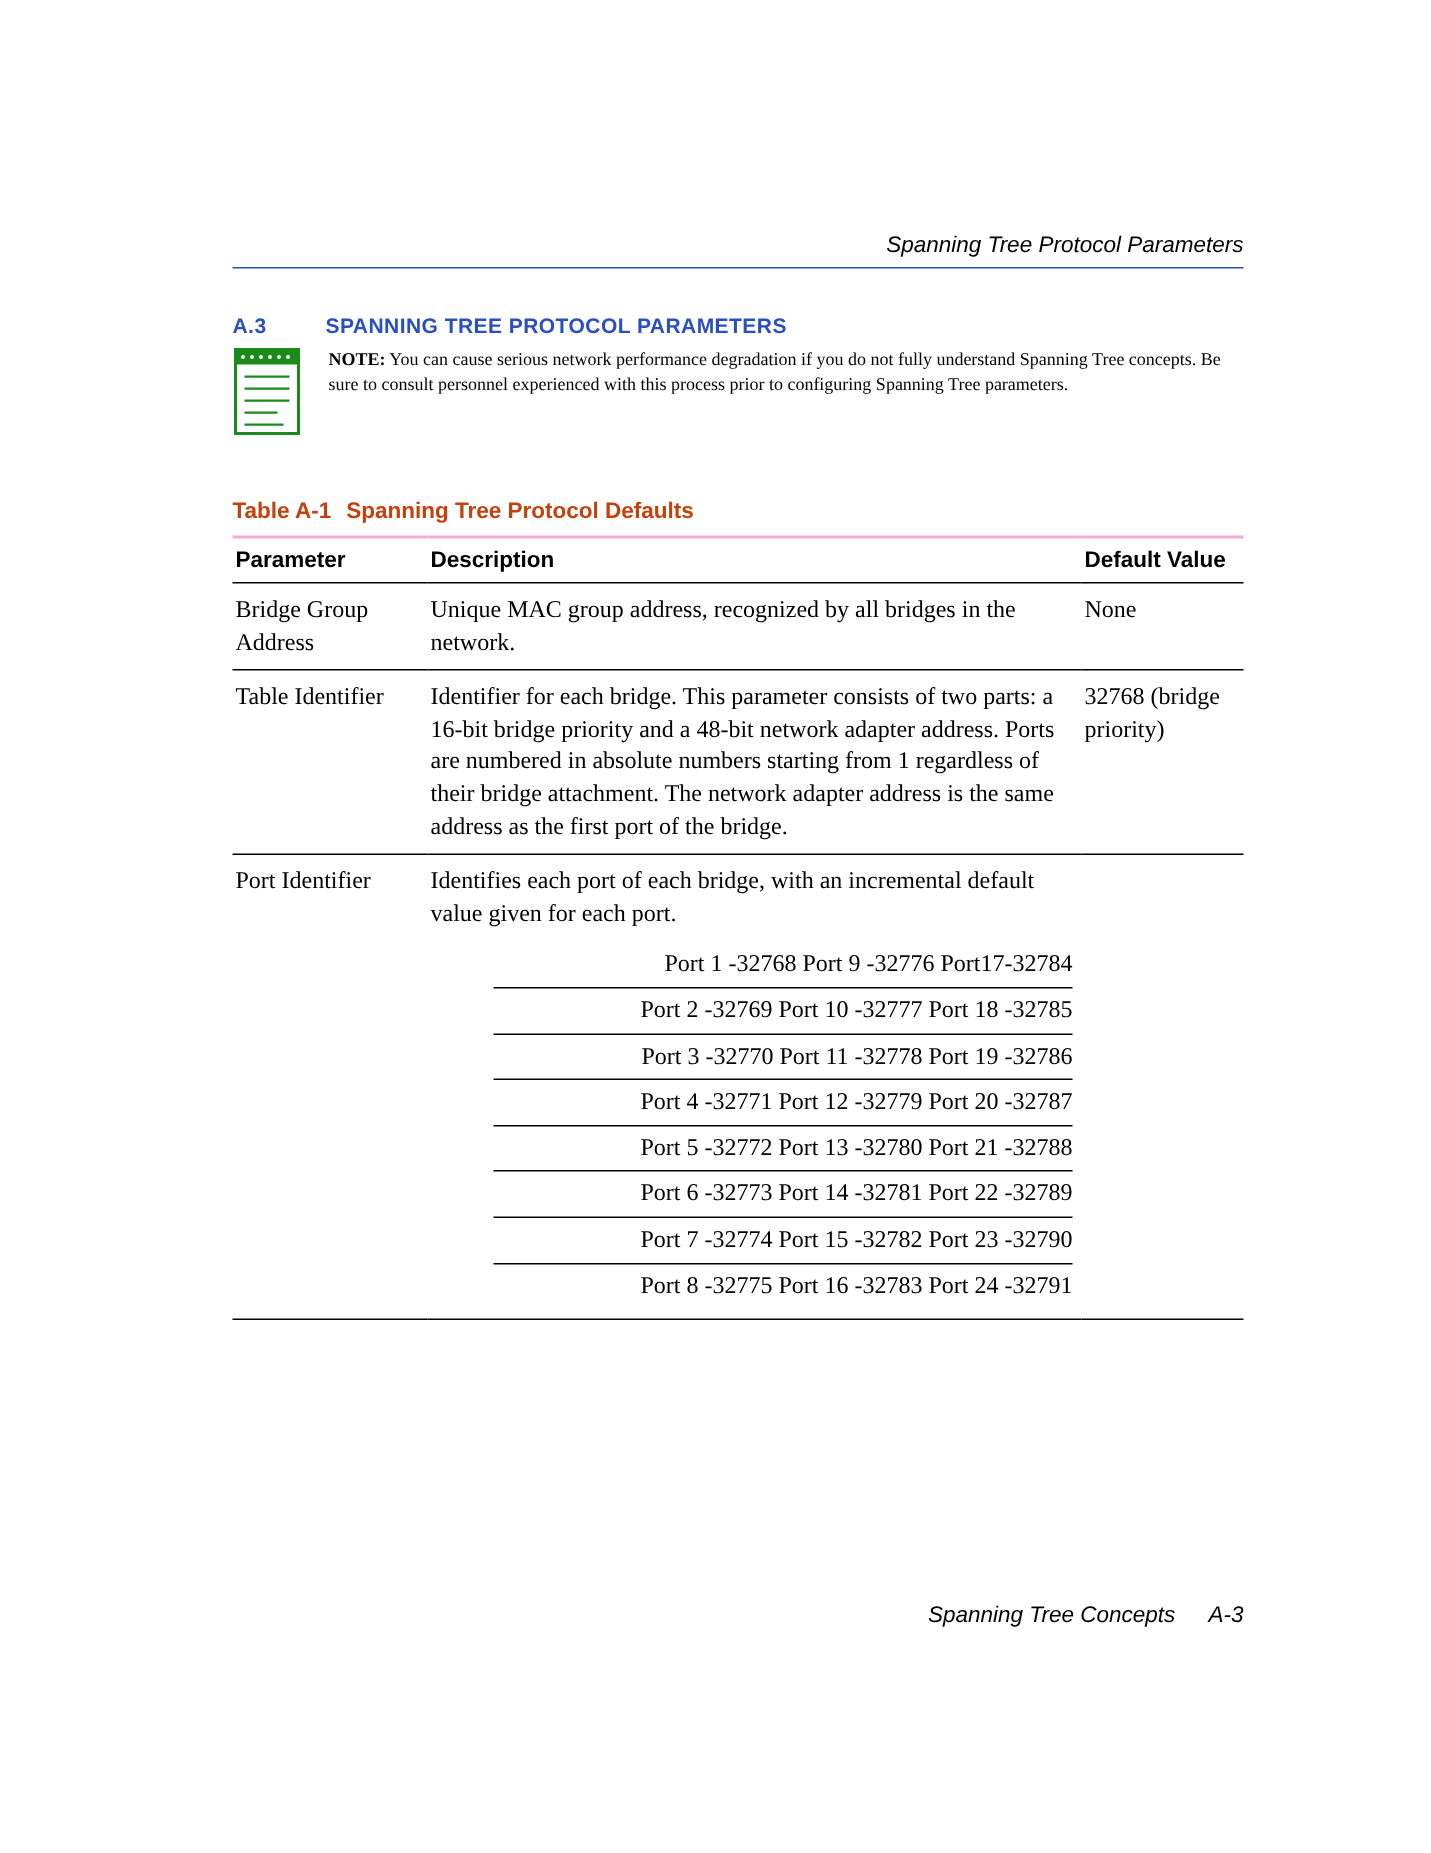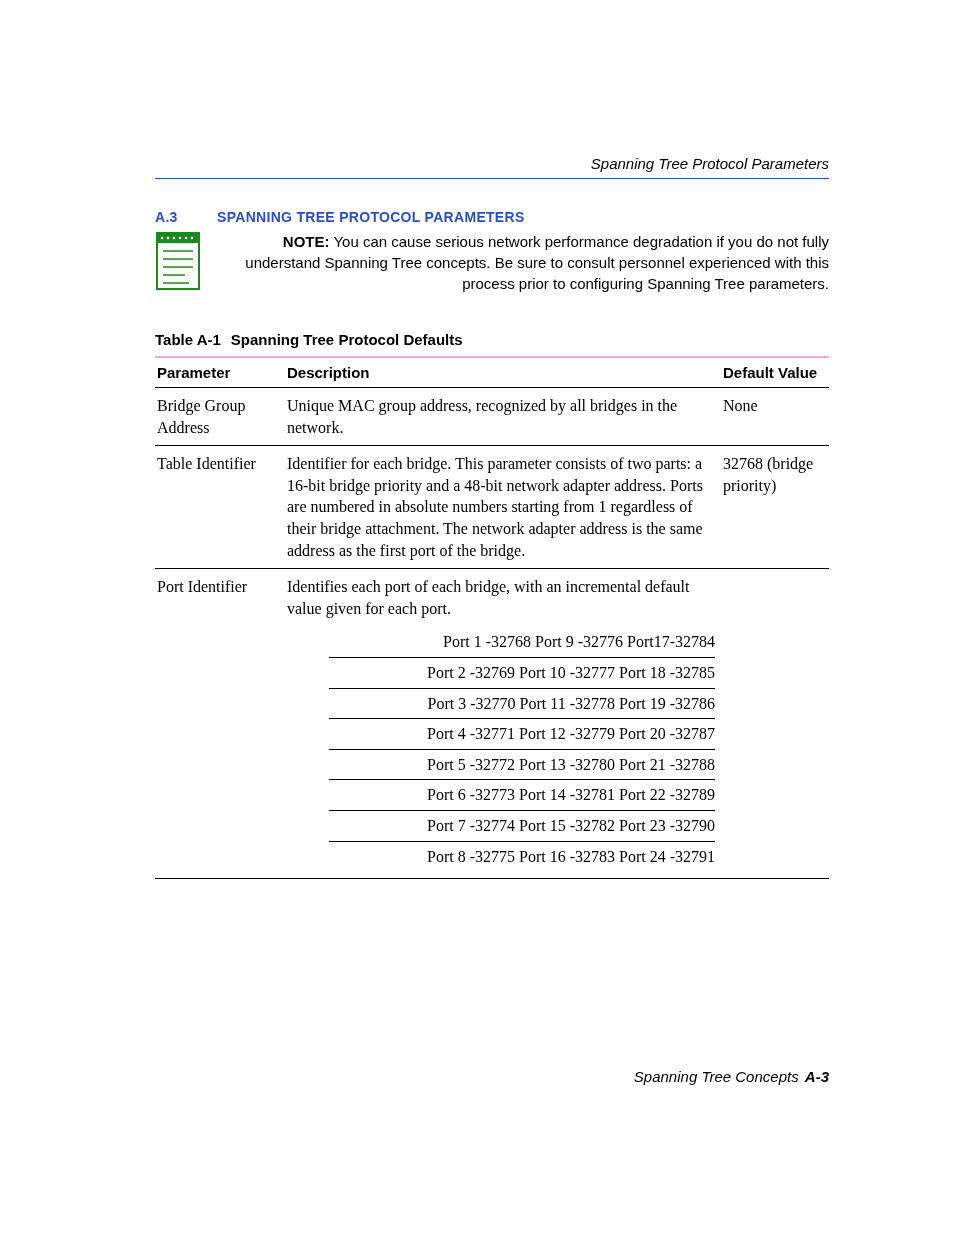--- a/index.html
+++ b/index.html
@@ -53,33 +53,32 @@
   .note-block {
     display: flex;
     align-items: flex-start;
     gap: 18px;
     margin-bottom: 36px;
   }
   .note-icon {
     flex: 0 0 46px;
   }
   .note-text {
-    font-family: Liberation Sans, sans-serif;
-    font-size: 15px;
+    font-family: Liberation Serif, serif;
+    font-size: 12px;
     line-height: 1.4;
-    text-align: right;
   }
   .note-text .note-label {
     font-weight: bold;
   }
   .table-title {
     font-family: Arial, Helvetica, sans-serif;
     font-weight: bold;
     font-size: 15px;
-    color: #000000;
+    color: #c2410c;
     margin-bottom: 8px;
   }
   .table-title .tbl-num {
     display: inline-block;
     margin-right: 10px;
   }
   table.data {
     width: 100%;
     border-collapse: collapse;
     font-size: 16px;
@@ -124,23 +123,23 @@
     position: absolute;
     bottom: 150px;
     right: 125px;
     font-family: Arial, Helvetica, sans-serif;
     font-size: 15px;
   }
   .footer .ft-title {
     font-style: italic;
   }
   .footer .ft-page {
-    font-weight: bold;
+    font-weight: normal;
     font-style: italic;
-    margin-left: 2px;
+    margin-left: 18px;
   }
 </style>
 </head>
 <body>
 
 <div class="page">
 
   <div class="running-head">Spanning Tree Protocol Parameters</div>
   <hr class="hr-top">
 

